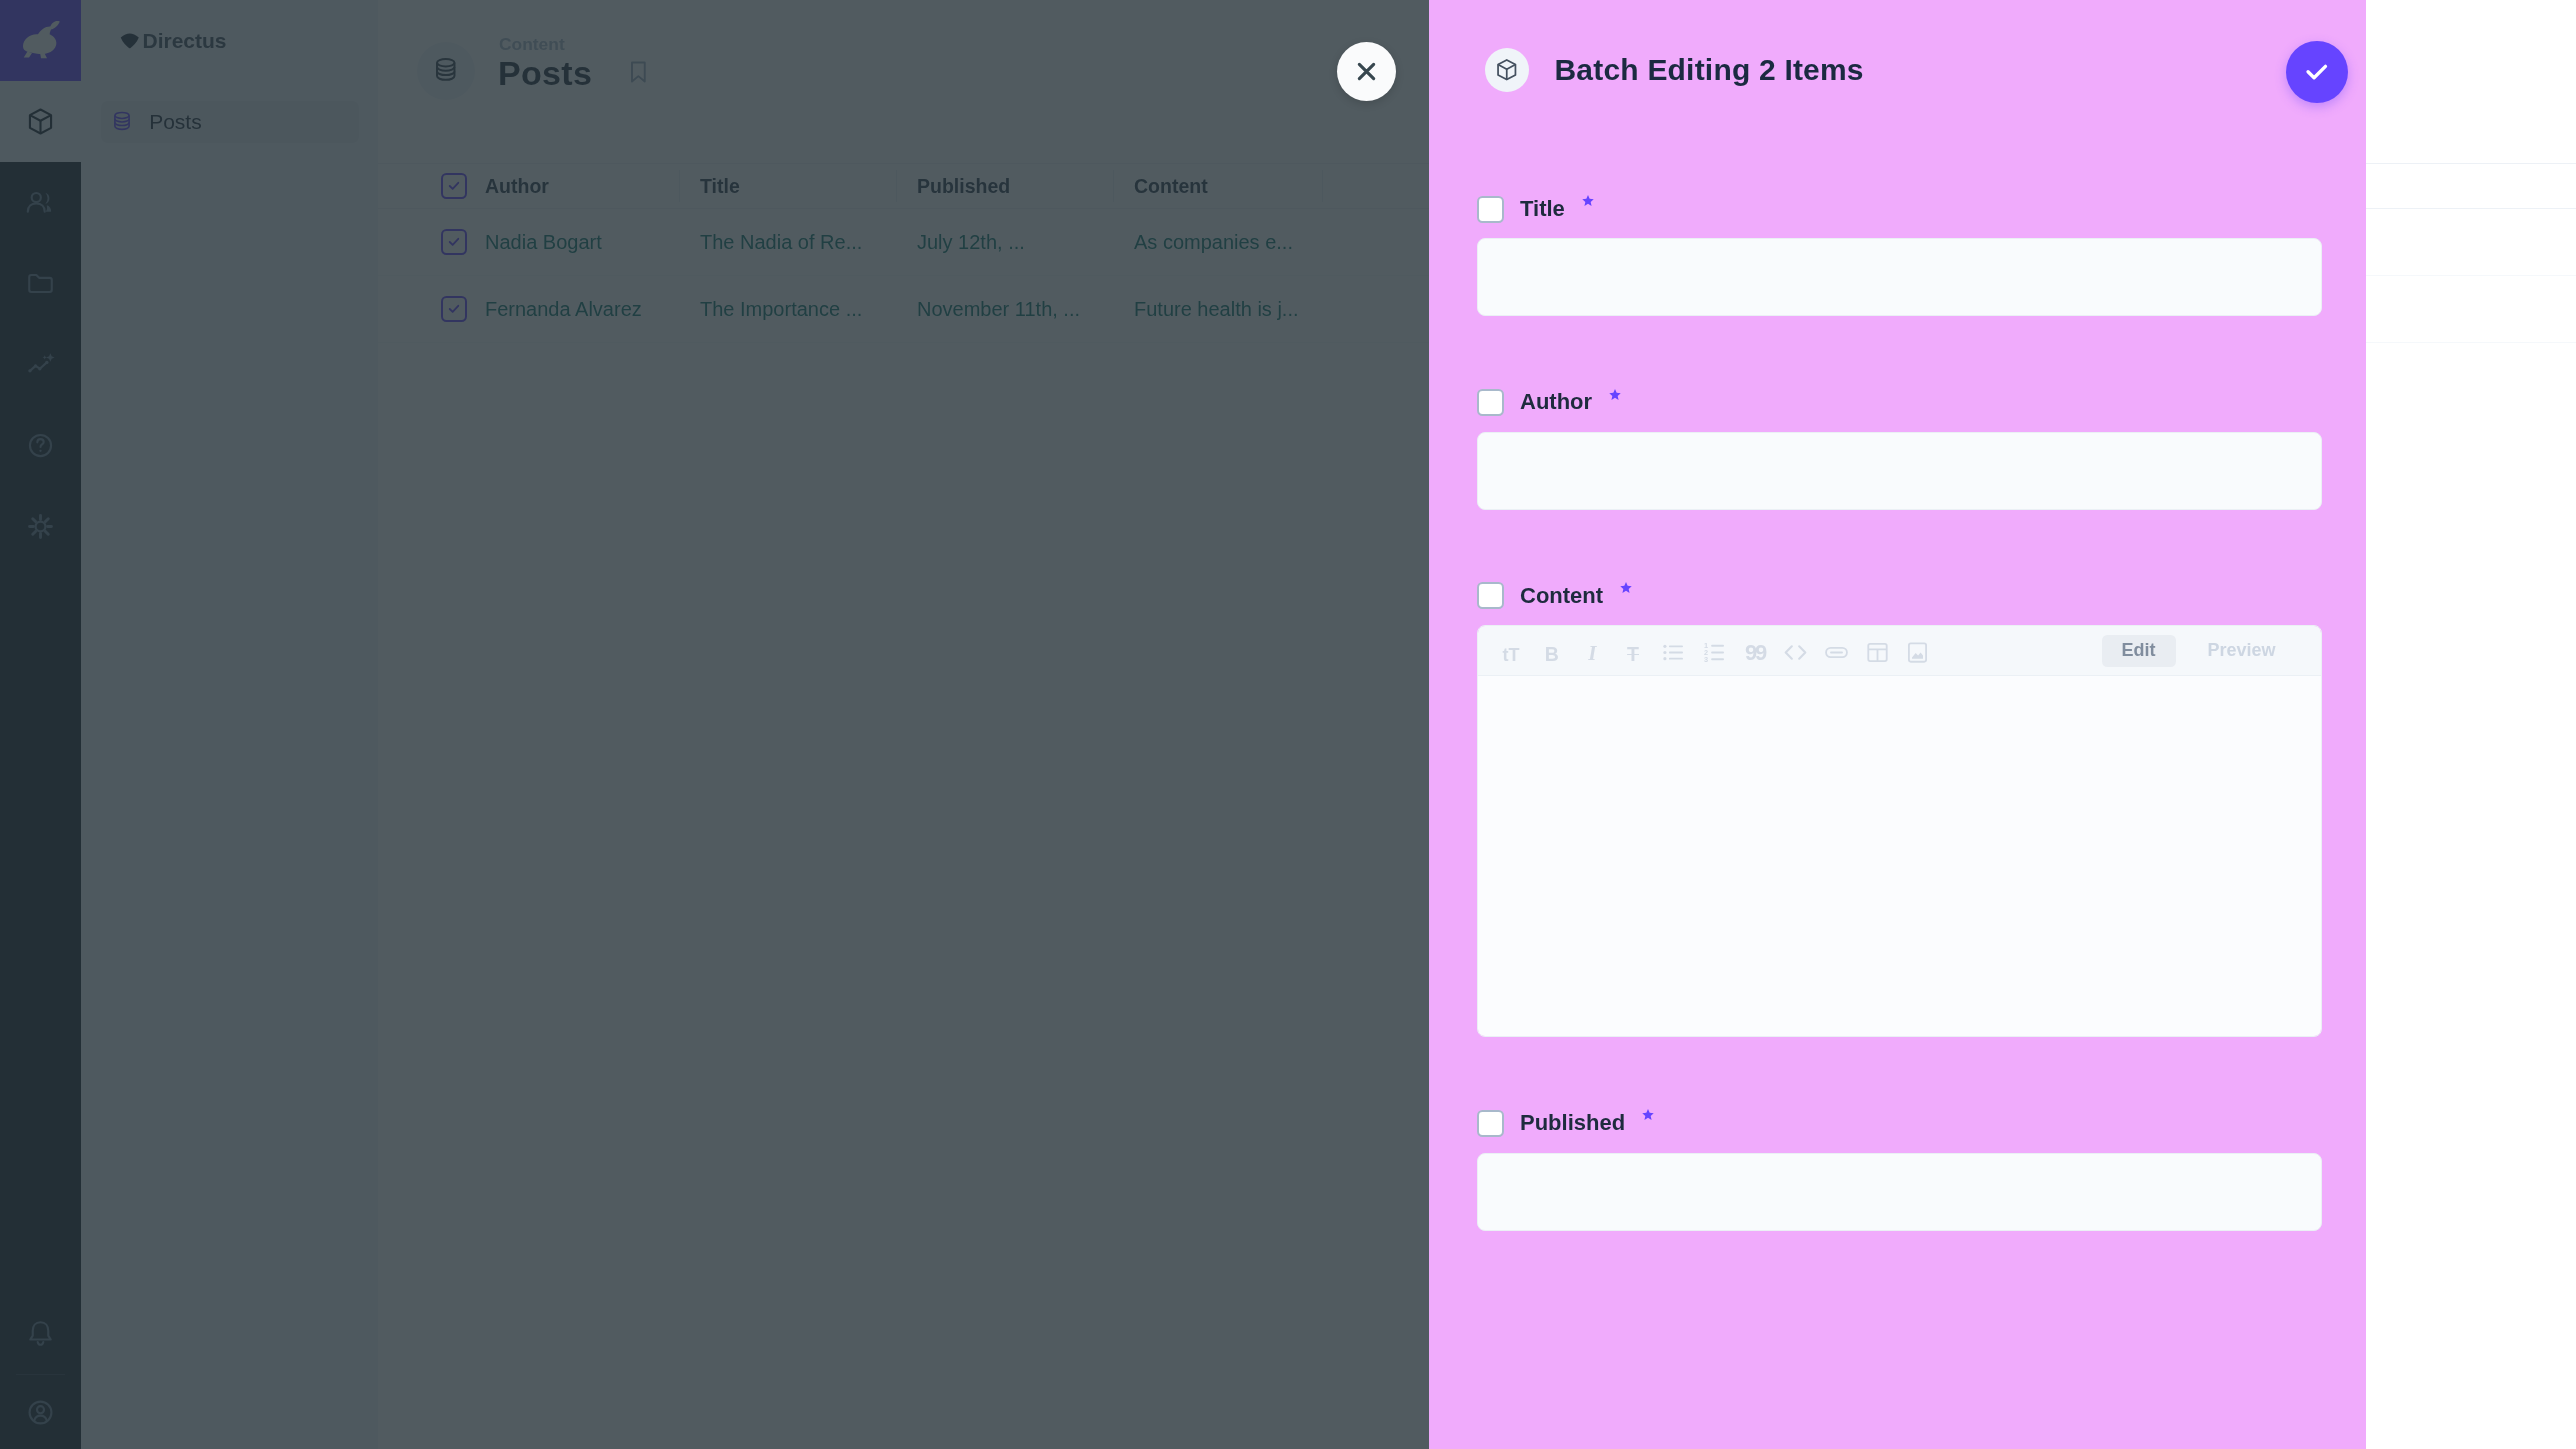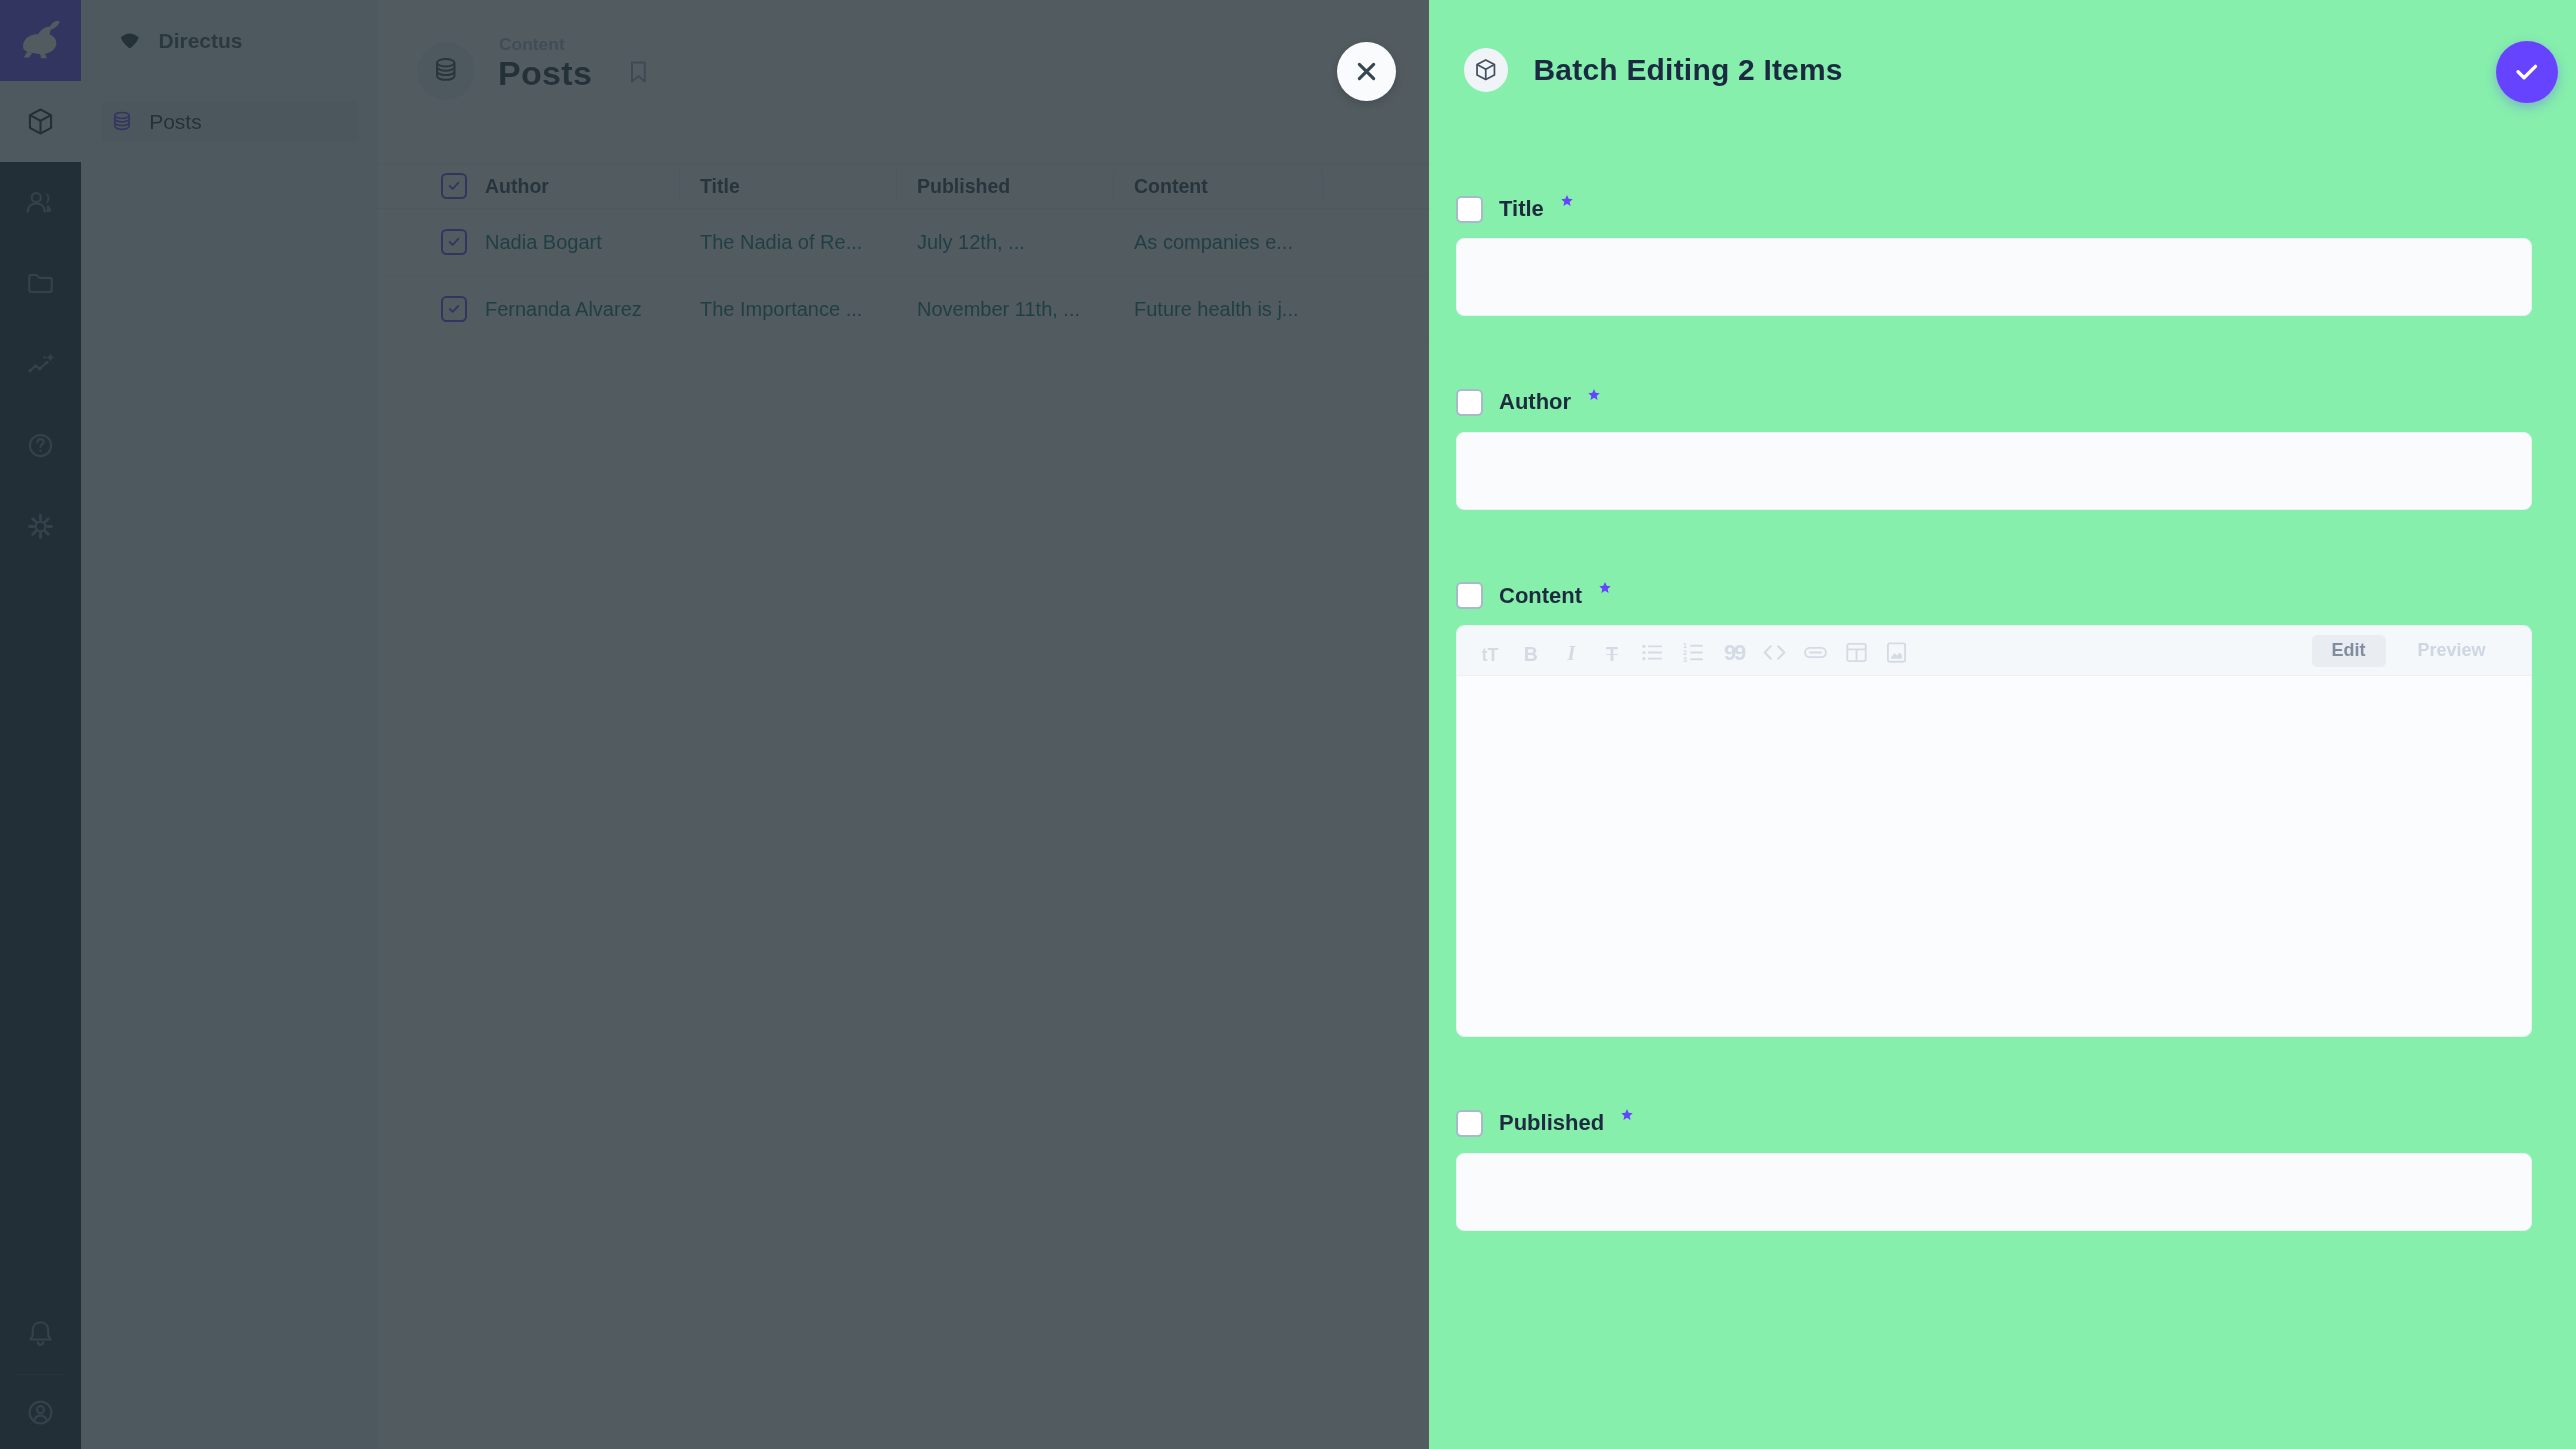--- a/index.html
+++ b/index.html
@@ -13,21 +13,21 @@
   .logo-tile { background:#6644FF; color:#fff; }
   .module-tile.active { background:#EDF2F8; color:#1B2631; }
   .module-tile .micon { width:31px; height:31px; color:#6E8094; }
   .module-tile.active .micon { color:#1B2631; }
   .module-spacer { flex:1 1 auto; }
   .module-divider { height:1.3px; background:#323E4C; margin:0 16px; flex:0 0 auto; }
   .module-tile.bottom { height:74px; }
 
   
   .nav-panel { position:absolute; left:81px; top:0; bottom:0; width:298px; background:#F0F4F9; z-index:1; }
-  .project-header { height:81px; display:flex; align-items:center; padding-left:36px; gap:16px; }
+  .project-header { height:81px; display:flex; align-items:center; padding-left:36px; }
   .project-header .picon { width:25.5px; height:25.5px; color:#26313F; }
   .project-name { font-size:21px; font-weight:600; color:#44505F; }
   .nav-item { margin:20px 20px 0 20px; height:42px; border-radius:6.7px; display:flex; align-items:center; padding-left:9.4px; gap:14.8px; }
   .nav-item.active { background:#E4EAF1; }
   .nav-item .nicon { width:24px; height:24px; color:#6644FF; }
   .nav-item-label { font-size:21px; font-weight:500; color:#25303E; }
 
   
   .main { position:absolute; left:378px; top:0; right:0; bottom:0; background:#fff; z-index:1; }
   .header-circle { position:absolute; left:39px; top:42px; width:58px; height:58px; border-radius:50%; background:#F0F4F9; display:flex; align-items:center; justify-content:center; color:#37424F; }
@@ -52,21 +52,21 @@
   .checkbox { width:25.5px; height:25.5px; border-radius:5.4px; background:#fff; border:2.7px solid #A8B9CB; display:flex; align-items:center; justify-content:center; }
   .checkbox.checked { border-color:#6644FF; color:#6644FF; }
   .checkbox .ck { width:16px; height:16px; }
 
   
   .overlay { position:absolute; left:0; top:0; bottom:0; width:1429px; background:rgba(38,50,56,0.8); z-index:5; }
   .close-btn { position:absolute; left:1337px; top:42px; width:59px; height:59px; border-radius:50%; background:#FAFBFC; z-index:7; display:flex; align-items:center; justify-content:center; color:#37474F; box-shadow:0 2.7px 8px rgba(0,0,0,0.15); }
   .close-btn svg { width:27px; height:27px; }
 
   
-  .drawer { position:absolute; left:1429px; top:0; bottom:0; width:1147px; background:#86efac; z-index:6; padding:0 44px 0 27px; }
+  .drawer { position:absolute; left:1429px; top:0; bottom:0; width:937px; background:#f0abfc; z-index:6; padding:0 44px 0 48px; }
   .drawer-header { margin-top:38px; margin-left:8px; height:64px; display:flex; align-items:center; gap:25.5px; }
   .drawer-badge { width:44px; height:44px; border-radius:50%; background:#F0F4F9; display:flex; align-items:center; justify-content:center; color:#44505F; flex:0 0 auto; }
   .drawer-badge svg { width:25.5px; height:25.5px; }
   .drawer-title { font-size:30px; font-weight:700; color:#1B2A41; letter-spacing:0.2px; }
   .drawer-fab { position:absolute; top:41px; right:18px; width:62px; height:62px; border-radius:50%; background:#6644FF; display:flex; align-items:center; justify-content:center; color:#fff; box-shadow:0 4px 10.7px rgba(102,68,255,0.35); }
   .drawer-fab svg { width:29.5px; height:29.5px; }
 
   .fields { margin-top:91px; }
   .field { margin-bottom:70px; }
   .field-label { display:flex; align-items:center; gap:16px; height:32px; }

